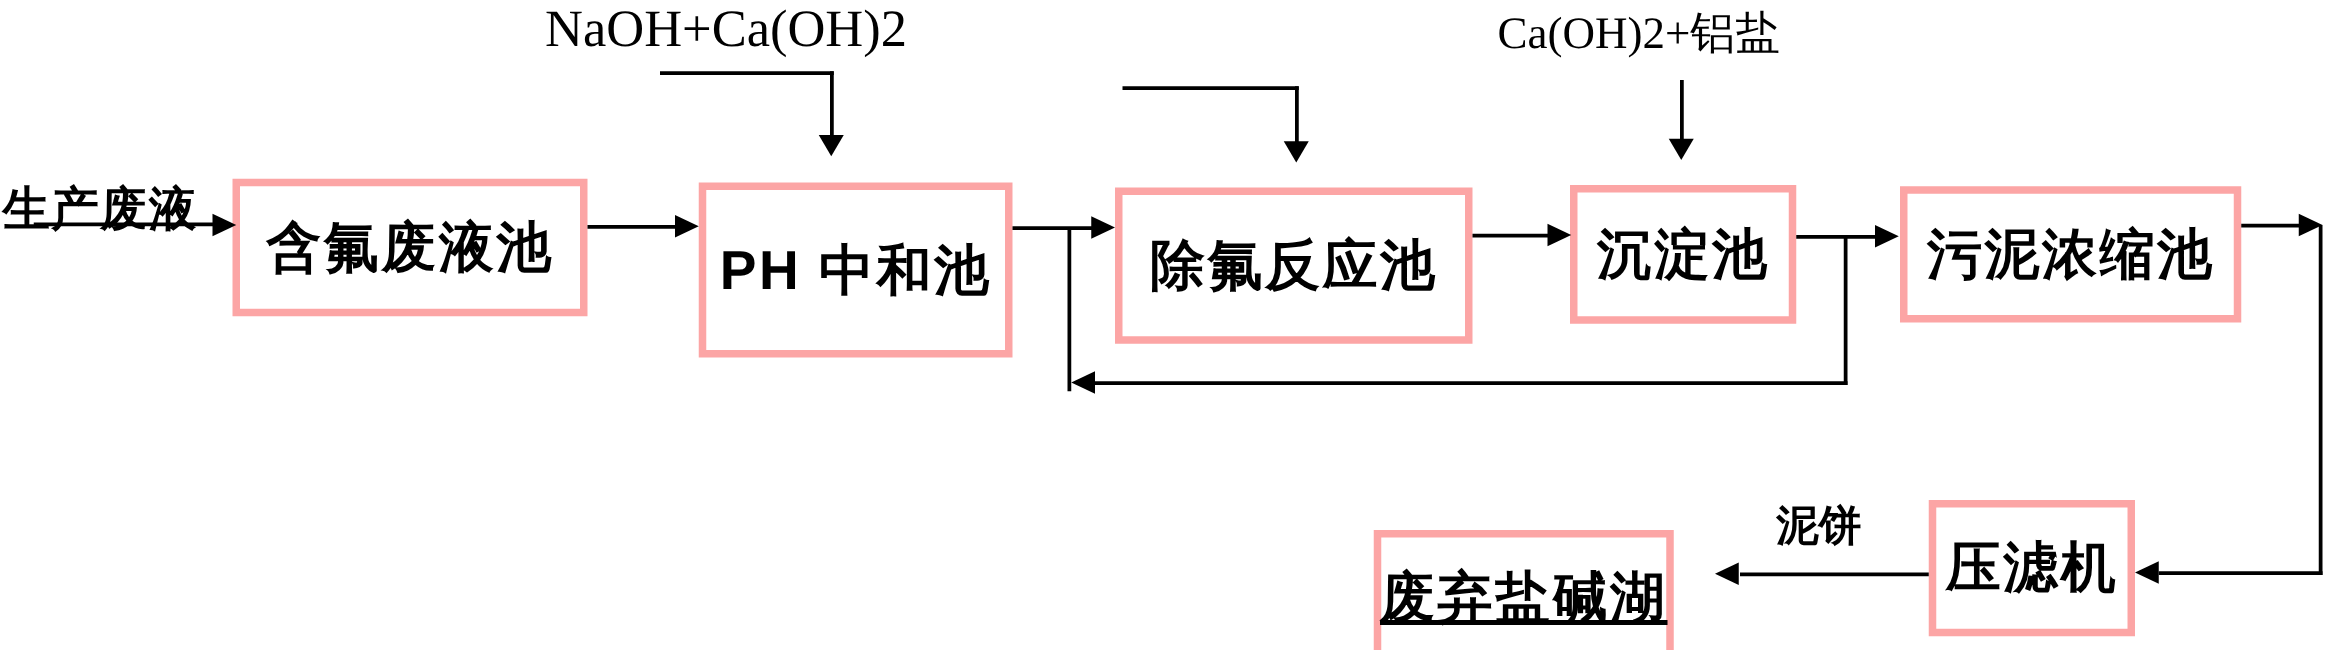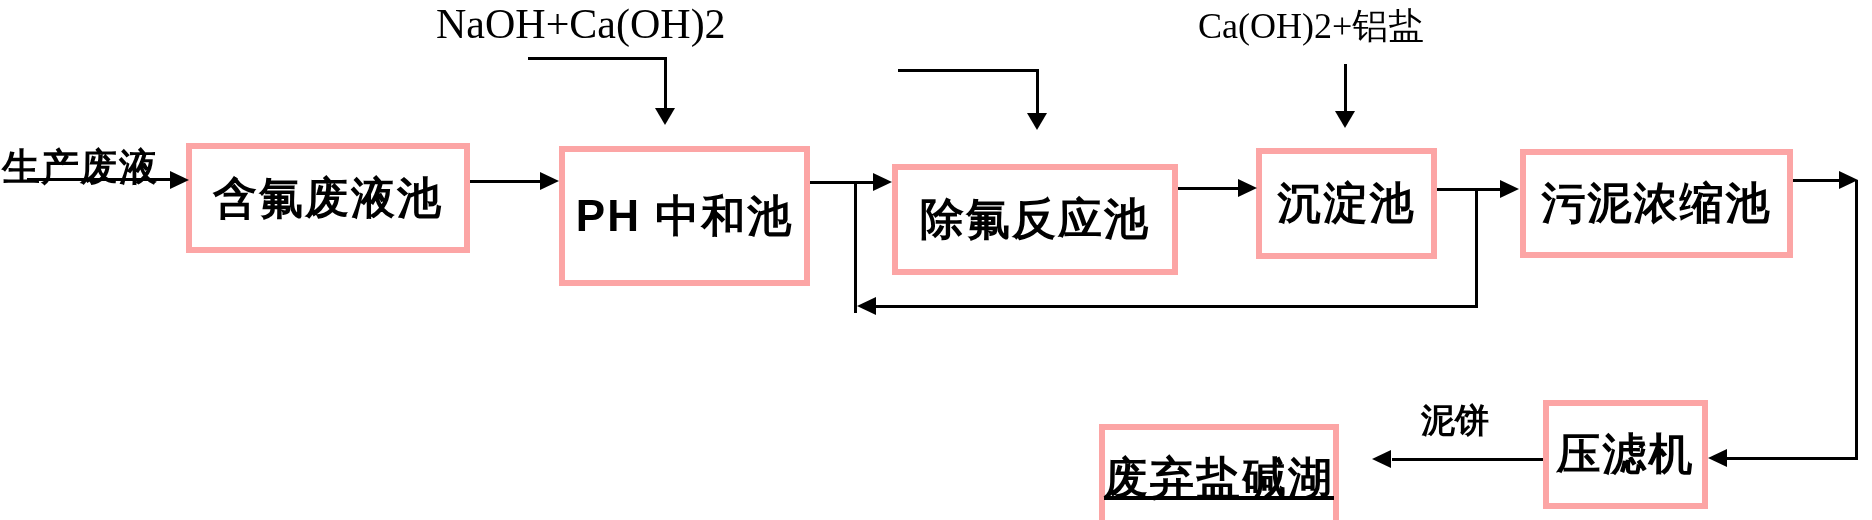--- a/index.html
+++ b/index.html
@@ -22,21 +22,21 @@
 
 <div class="canvas">
 
   <div class="cjk" style="left:2px;top:106px;font-size:38px;letter-spacing:1px;margin-top:36px;">生产废液</div>
   <div class="chem" style="left:436px;top:0px;">NaOH+Ca(OH)2</div>
   <div class="chem" style="left:1198px;top:2px;font-size:36px;">Ca(OH)2+铝盐</div>
   <div class="cjk" style="left:1421px;top:398px;font-size:34px;">泥饼</div>
 
   <div class="box" style="left:186px;top:123px;width:284px;height:110px;">含氟废液池</div>
   <div class="box" style="left:559px;top:126px;width:251px;height:140px;">PH 中和池</div>
-  <div class="box" style="left:892px;top:144px;width:286px;height:111px;">除氟反应池</div>
+  <div class="box" style="left:892px;top:130px;width:286px;height:125px;">除氟反应池</div>
   <div class="box" style="left:1256px;top:128px;width:181px;height:111px;">沉淀池</div>
   <div class="box" style="left:1520px;top:129px;width:273px;height:109px;">污泥浓缩池</div>
 
   <div class="box" style="left:1099px;top:404px;width:240px;height:109px;text-decoration:underline;">废弃盐碱湖</div>
   <div class="box" style="left:1543px;top:380px;width:165px;height:109px;">压滤机</div>
 
   <div class="hline" style="left:27px;top:178px;width:146px;"></div>
   <div class="arr r" style="left:170px;top:171px;"></div>
 
   <div class="hline" style="left:470px;top:180px;width:74px;"></div>

